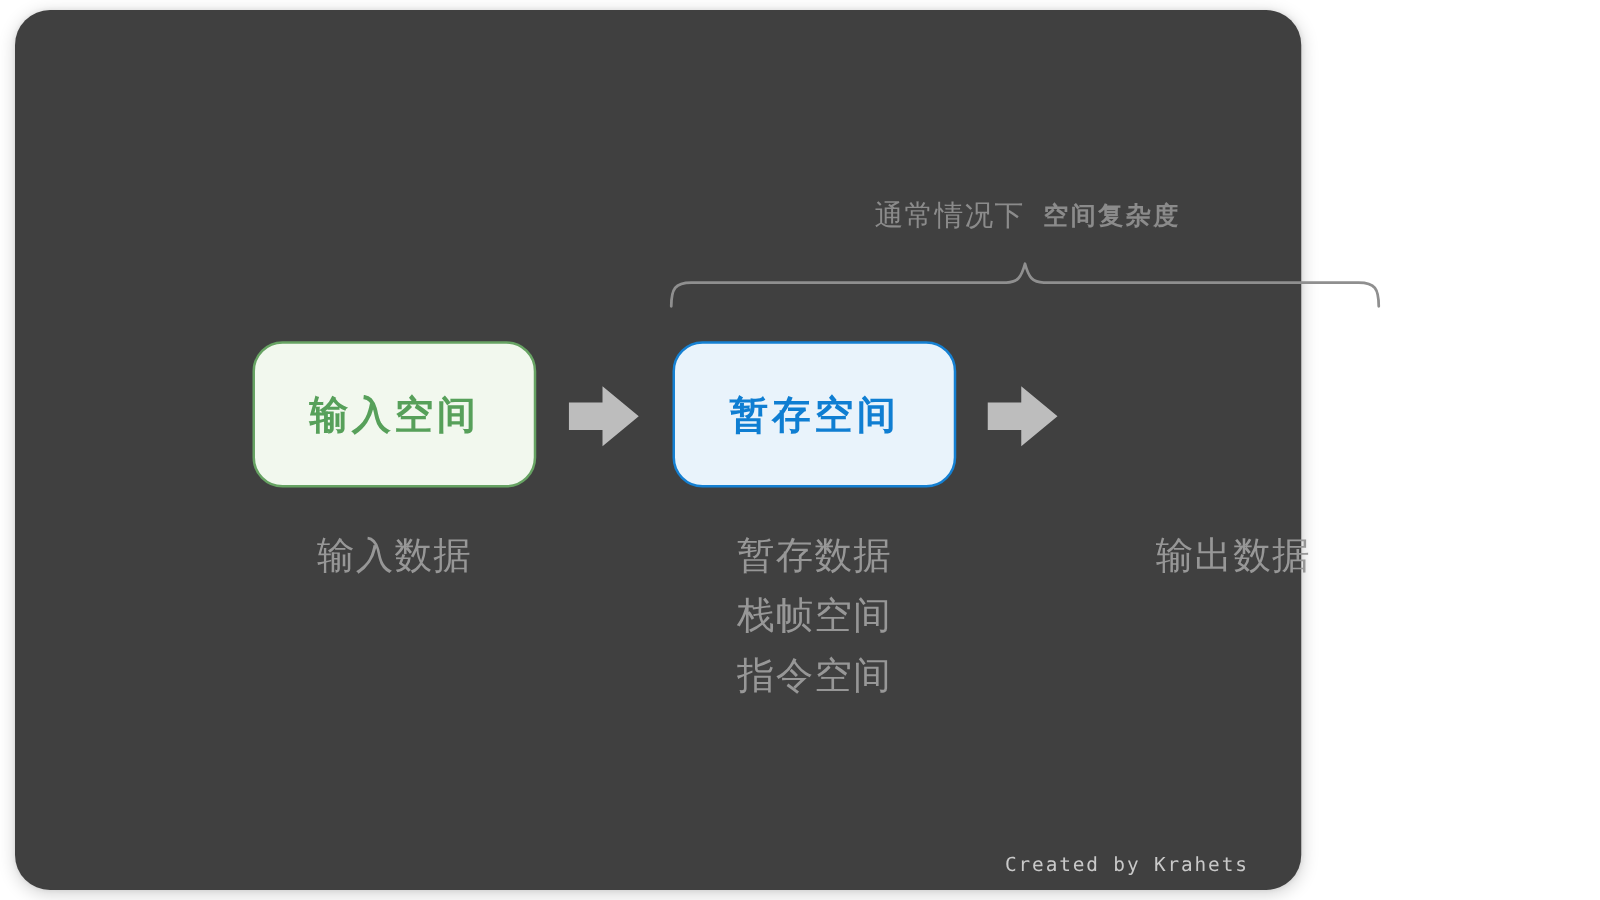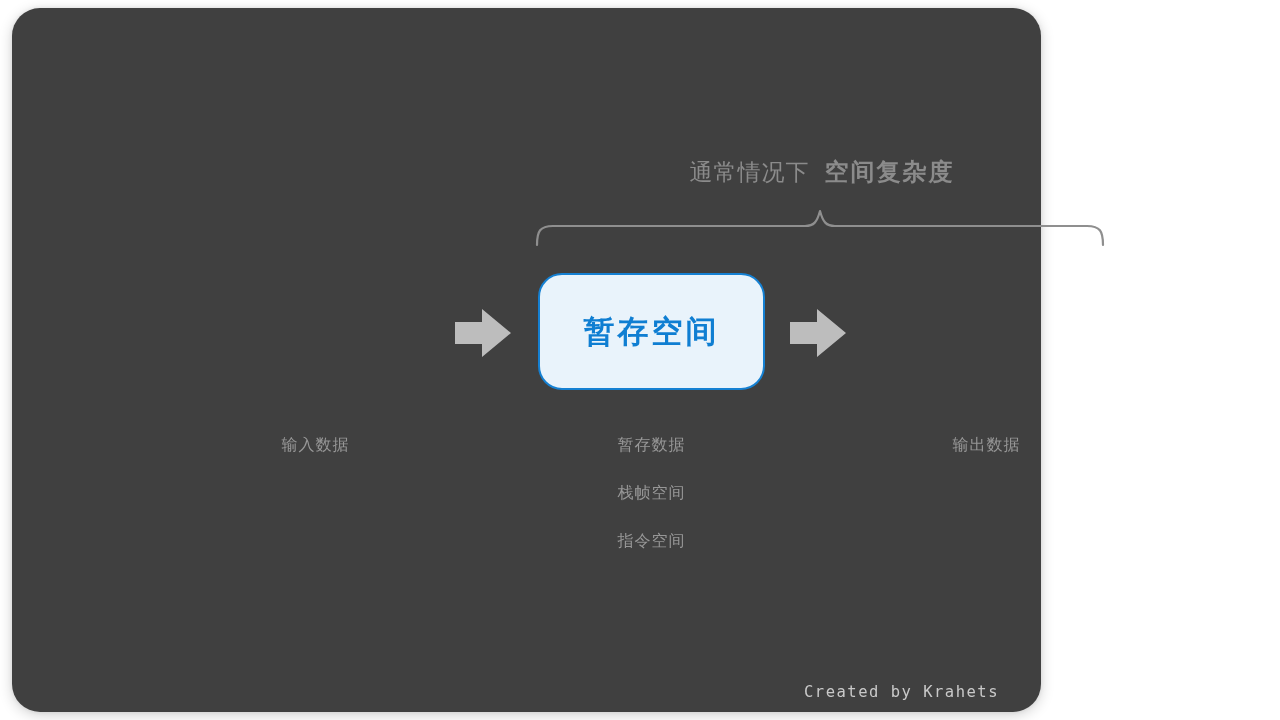--- a/index.html
+++ b/index.html
@@ -12,37 +12,37 @@
     position:absolute;left:12px;top:8px;width:1029px;height:704px;
     background:#404040;border-radius:28px;
     box-shadow:0 3px 14px rgba(0,0,0,0.18), 0 0 4px rgba(0,0,0,0.08);
   }
   .title{
     position:absolute;left:420px;top:144px;width:780px;height:40px;
     display:flex;justify-content:center;align-items:center;gap:15px;
     white-space:nowrap;
   }
   .title .seg{font-size:23px;letter-spacing:1px;}
-  .title .seg-strong{font-size:24px;font-weight:bold;letter-spacing:2px;}
+  .title .seg-strong{font-size:20px;font-weight:bold;letter-spacing:2px;}
   .brace-svg{position:absolute;left:515px;top:196px;width:590px;height:52px;}
   .box{
     position:absolute;top:265px;width:227px;height:117px;
     border:2.5px solid;border-radius:24px;box-sizing:border-box;
     display:flex;align-items:center;justify-content:center;
     font-size:31px;font-weight:bold;letter-spacing:3px;white-space:nowrap;
   }
   .box-0{left:190px;}
   .box-1{left:526px;}
   .box-2{left:861px;}
   .arrow-svg{position:absolute;top:300px;width:57px;height:50px;}
   .arrow-0{left:443px;}
   .arrow-1{left:778px;}
   .note-col{
     position:absolute;top:413px;width:227px;
-    text-align:center;font-size:16px;line-height:48px;
+    text-align:center;font-size:30px;line-height:48px;
     letter-spacing:1px;white-space:nowrap;
   }
   .note-col-0{left:190px;}
   .note-col-1{left:526px;}
   .note-col-2{left:861px;}
   .credit{
     position:absolute;top:675px;right:42px;
     font-family:"DejaVu Sans Mono","Liberation Mono",monospace;
     font-size:15.5px;letter-spacing:1.5px;
   }
@@ -54,20 +54,23 @@
 
   <div class="title" style="color: rgb(139, 139, 139);">
     <span class="seg">通常情况下</span>
     <span class="seg-strong">空间复杂度</span>
   </div>
 
   <svg class="brace-svg" viewBox="0 0 590 52" aria-hidden="true">
     <path d="M 10 41 C 10 27, 13 22, 26 22 L 278 22 C 287 22, 290 18, 293 7 C 296 18, 299 22, 308 22 L 560 22 C 573 22, 576 27, 576 41" fill="none" stroke-width="2.2" stroke-linecap="round" stroke-linejoin="round" stroke="#8f8f8f"></path>
   </svg>
 
+  <div class="box box-0" style="border-color: rgb(103, 163, 99); background: rgb(242, 248, 238); color: rgb(87, 160, 90);">
+    <span>输入空间</span>
+  </div>
 
   <svg class="arrow-svg arrow-0" viewBox="0 0 57 50" aria-hidden="true">
     <polygon points="0,14 27,14 27,1 56,25 27,49 27,36 0,36" fill="#bdbdbd"></polygon>
   </svg>
 
   <div class="box box-1" style="border-color: rgb(21, 128, 210); background: rgb(233, 243, 251); color: rgb(15, 126, 210);">
     <span>暂存空间</span>
   </div>
 
   <svg class="arrow-svg arrow-1" viewBox="0 0 57 50" aria-hidden="true">

